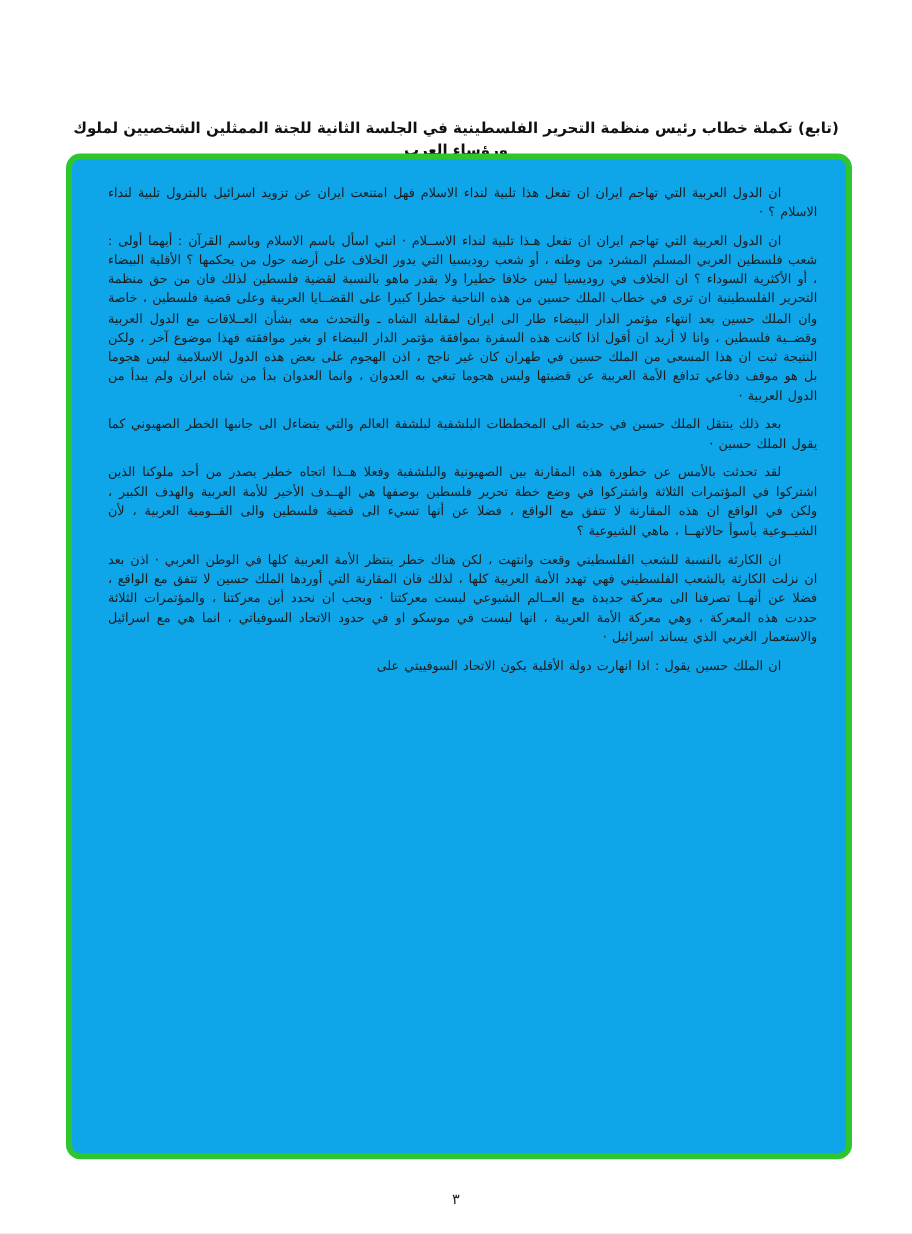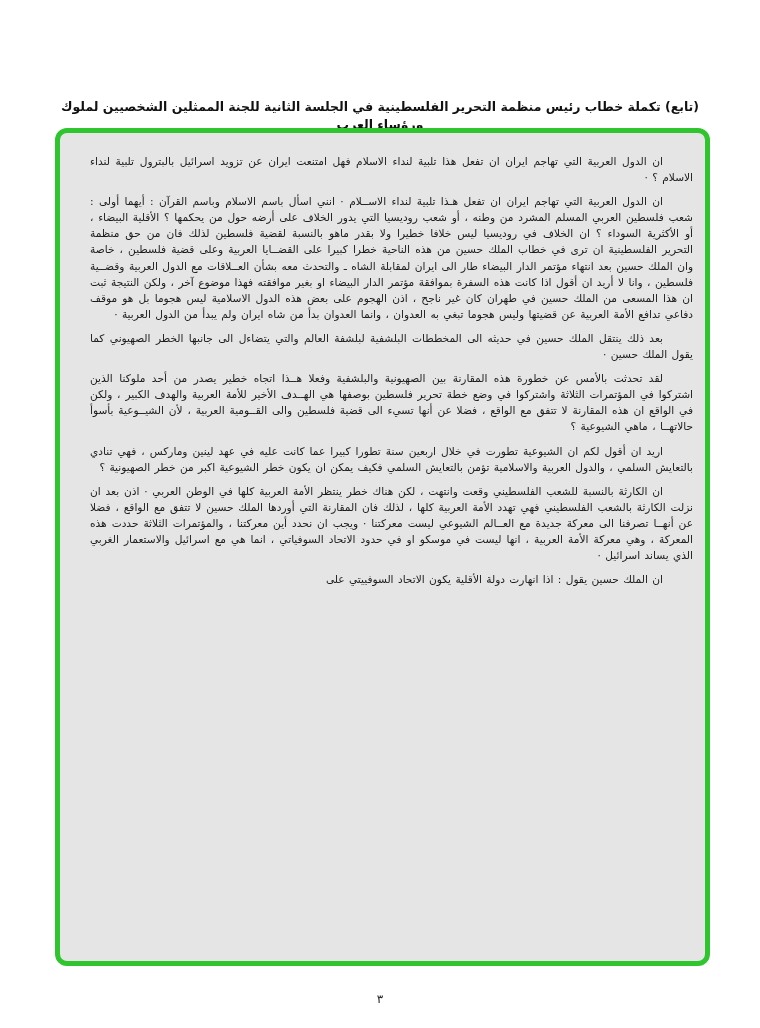--- a/index.html
+++ b/index.html
@@ -40,22 +40,22 @@
   }
   .text-frame {
     position: absolute;
     left: 55px;
     top: 128px;
     width: 655px;
     height: 838px;
     box-sizing: border-box;
     border: 5px solid #2ec52e;
     border-radius: 12px;
-    padding: 20px 12px 8px 30px;
-    background: #e5e5e5;
+    padding: 20px 24px 8px 30px;
+    background: #0ea5e9;
   }
   .body-text {
     direction: rtl;
     text-align: justify;
     font-size: 10.6px;
     line-height: 16.1px;
     color: #1c1c1c;
     height: 100%;
     overflow: hidden;
   }
@@ -83,21 +83,20 @@
     <div class="doc-title">(تابع) تكملة خطاب رئيس منظمة التحرير الفلسطينية في الجلسة الثانية للجنة الممثلين الشخصيين لملوك ورؤساء العرب</div>
     <div class="doc-source">ملف وثائق فلسطين من عام ١٩٥٠ إلى ١٩٦٩ ، وزارة الارشاد القومي ، ج ٢ ، ص ١٤٧٧ ــ ١٤٩٥</div>
   </div>
 
   <div class="text-frame">
     <div class="body-text">
         <p>ان الدول العربية التي تهاجم ايران ان تفعل هذا تلبية لنداء الاسلام فهل امتنعت ايران عن تزويد اسرائيل بالبترول تلبية لنداء الاسلام ؟ ·</p>
         <p>ان الدول العربية التي تهاجم ايران ان تفعل هـذا تلبية لنداء الاســلام · انني اسأل باسم الاسلام وباسم القرآن : أيهما أولى : شعب فلسطين العربي المسلم المشرد من وطنه ، أو شعب روديسيا التي يدور الخلاف على أرضه حول من يحكمها ؟ الأقلية البيضاء ، أو الأكثرية السوداء ؟ ان الخلاف في روديسيا ليس خلافا خطيرا ولا بقدر ماهو بالنسبة لقضية فلسطين لذلك فان من حق منظمة التحرير الفلسطينية ان ترى في خطاب الملك حسين من هذه الناحية خطرا كبيرا على القضــايا العربية وعلى قضية فلسطين ، خاصة وان الملك حسين بعد انتهاء مؤتمر الدار البيضاء طار الى ايران لمقابلة الشاه ـ والتحدث معه بشأن العــلاقات مع الدول العربية وقضــية فلسطين ، وانا لا أريد ان أقول اذا كانت هذه السفرة بموافقة مؤتمر الدار البيضاء او بغير موافقته فهذا موضوع آخر ، ولكن النتيجة ثبت ان هذا المسعى من الملك حسين في طهران كان غير ناجح ، اذن الهجوم على بعض هذه الدول الاسلامية ليس هجوما بل هو موقف دفاعي تدافع الأمة العربية عن قضيتها وليس هجوما تبغي به العدوان ، وانما العدوان بدأ من شاه ايران ولم يبدأ من الدول العربية ·</p>
         <p>بعد ذلك ينتقل الملك حسين في حديثه الى المخططات البلشفية لبلشفة العالم والتي يتضاءل الى جانبها الخطر الصهيوني كما يقول الملك حسين ·</p>
         <p>لقد تحدثت بالأمس عن خطورة هذه المقارنة بين الصهيونية والبلشفية وفعلا هــذا اتجاه خطير يصدر من أحد ملوكنا الذين اشتركوا في المؤتمرات الثلاثة واشتركوا في وضع خطة تحرير فلسطين بوصفها هي الهــدف الأخير للأمة العربية والهدف الكبير ، ولكن في الواقع ان هذه المقارنة لا تتفق مع الواقع ، فضلا عن أنها تسيء الى قضية فلسطين والى القــومية العربية ، لأن الشيــوعية بأسوأ حالاتهــا ، ماهي الشيوعية ؟</p>
-        <p>اريد ان أقول لكم ان الشيوعية تطورت في خلال اربعين سنة تطورا كبيرا عما كانت عليه في عهد لينين وماركس ، فهي تنادي بالتعايش السلمي ، والدول العربية والاسلامية تؤمن بالتعايش السلمي فكيف يمكن ان يكون خطر الشيوعية اكبر من خطر الصهيونية ؟</p>
         <p>ان الكارثة بالنسبة للشعب الفلسطيني وقعت وانتهت ، لكن هناك خطر ينتظر الأمة العربية كلها في الوطن العربي · اذن بعد ان نزلت الكارثة بالشعب الفلسطيني فهي تهدد الأمة العربية كلها ، لذلك فان المقارنة التي أوردها الملك حسين لا تتفق مع الواقع ، فضلا عن أنهــا تصرفنا الى معركة جديدة مع العــالم الشيوعي ليست معركتنا · ويجب ان نحدد أين معركتنا ، والمؤتمرات الثلاثة حددت هذه المعركة ، وهي معركة الأمة العربية ، انها ليست في موسكو او في حدود الاتحاد السوفياتي ، انما هي مع اسرائيل والاستعمار الغربي الذي يساند اسرائيل ·</p>
         <p>ان الملك حسين يقول : اذا انهارت دولة الأقلية يكون الاتحاد السوفييتي على</p>
       </div>
   </div>
 
   <div class="page-number">٣</div>
 
 </div>
 
 </body></html>

